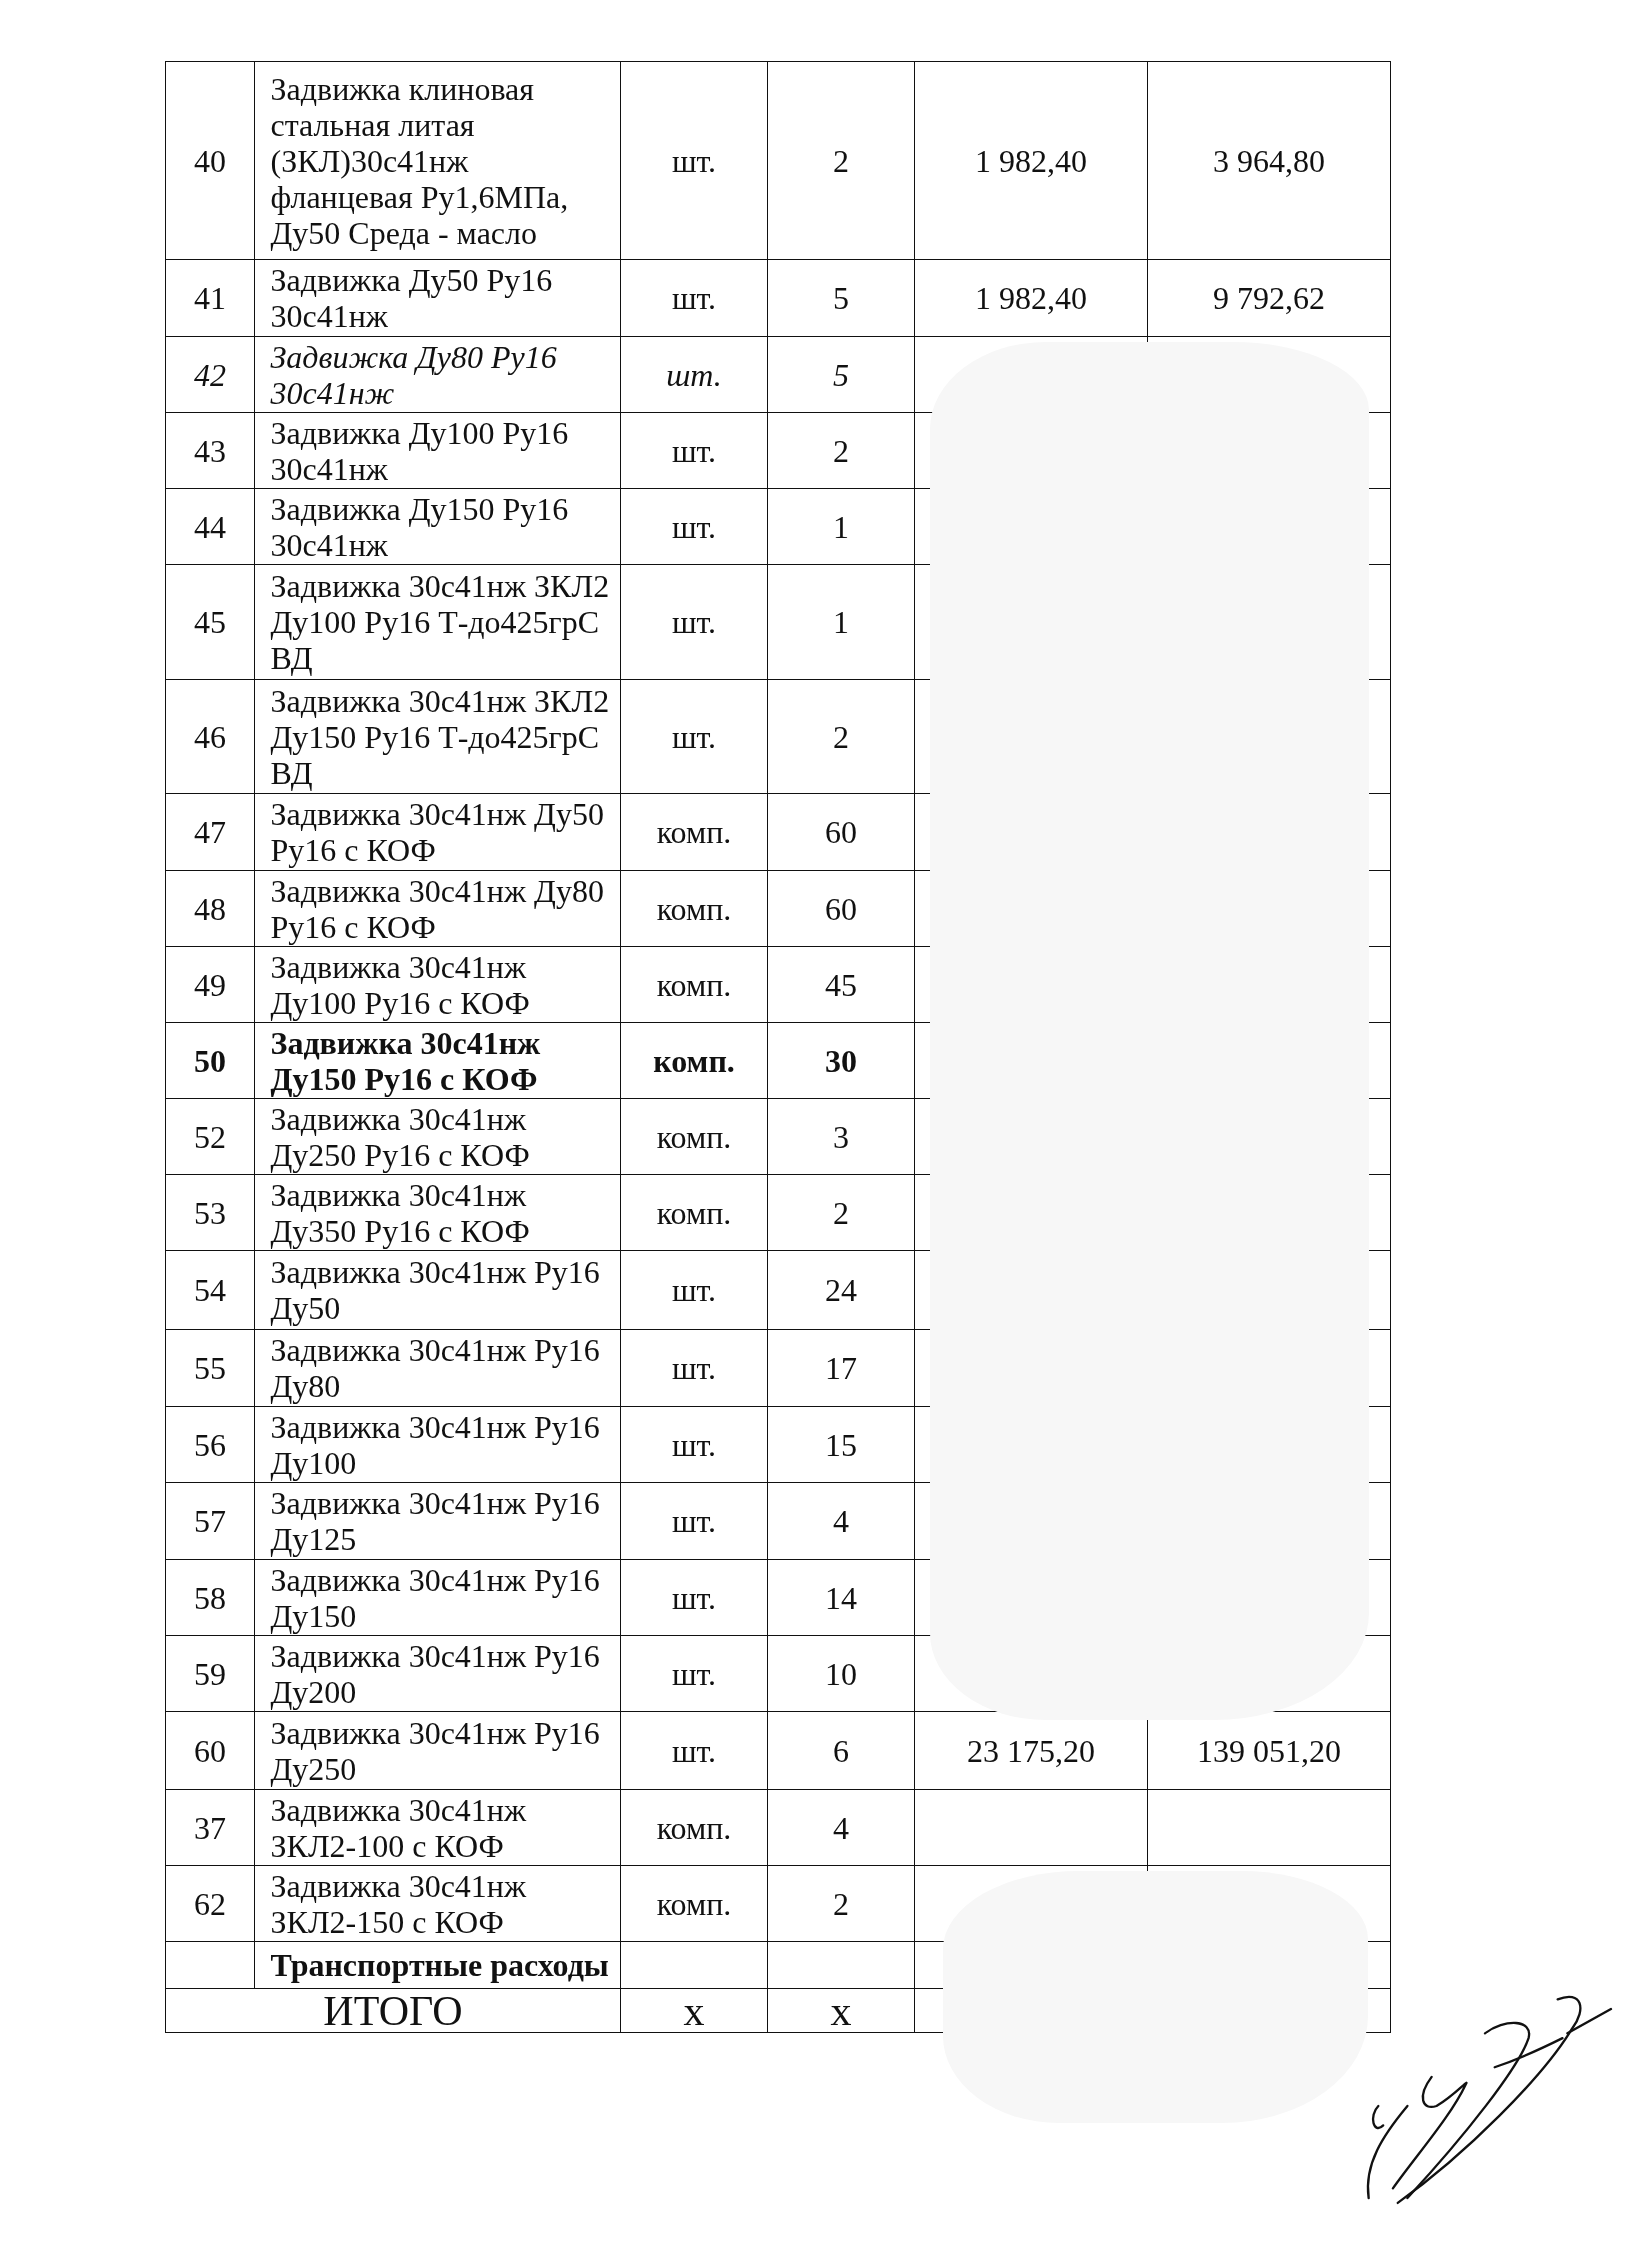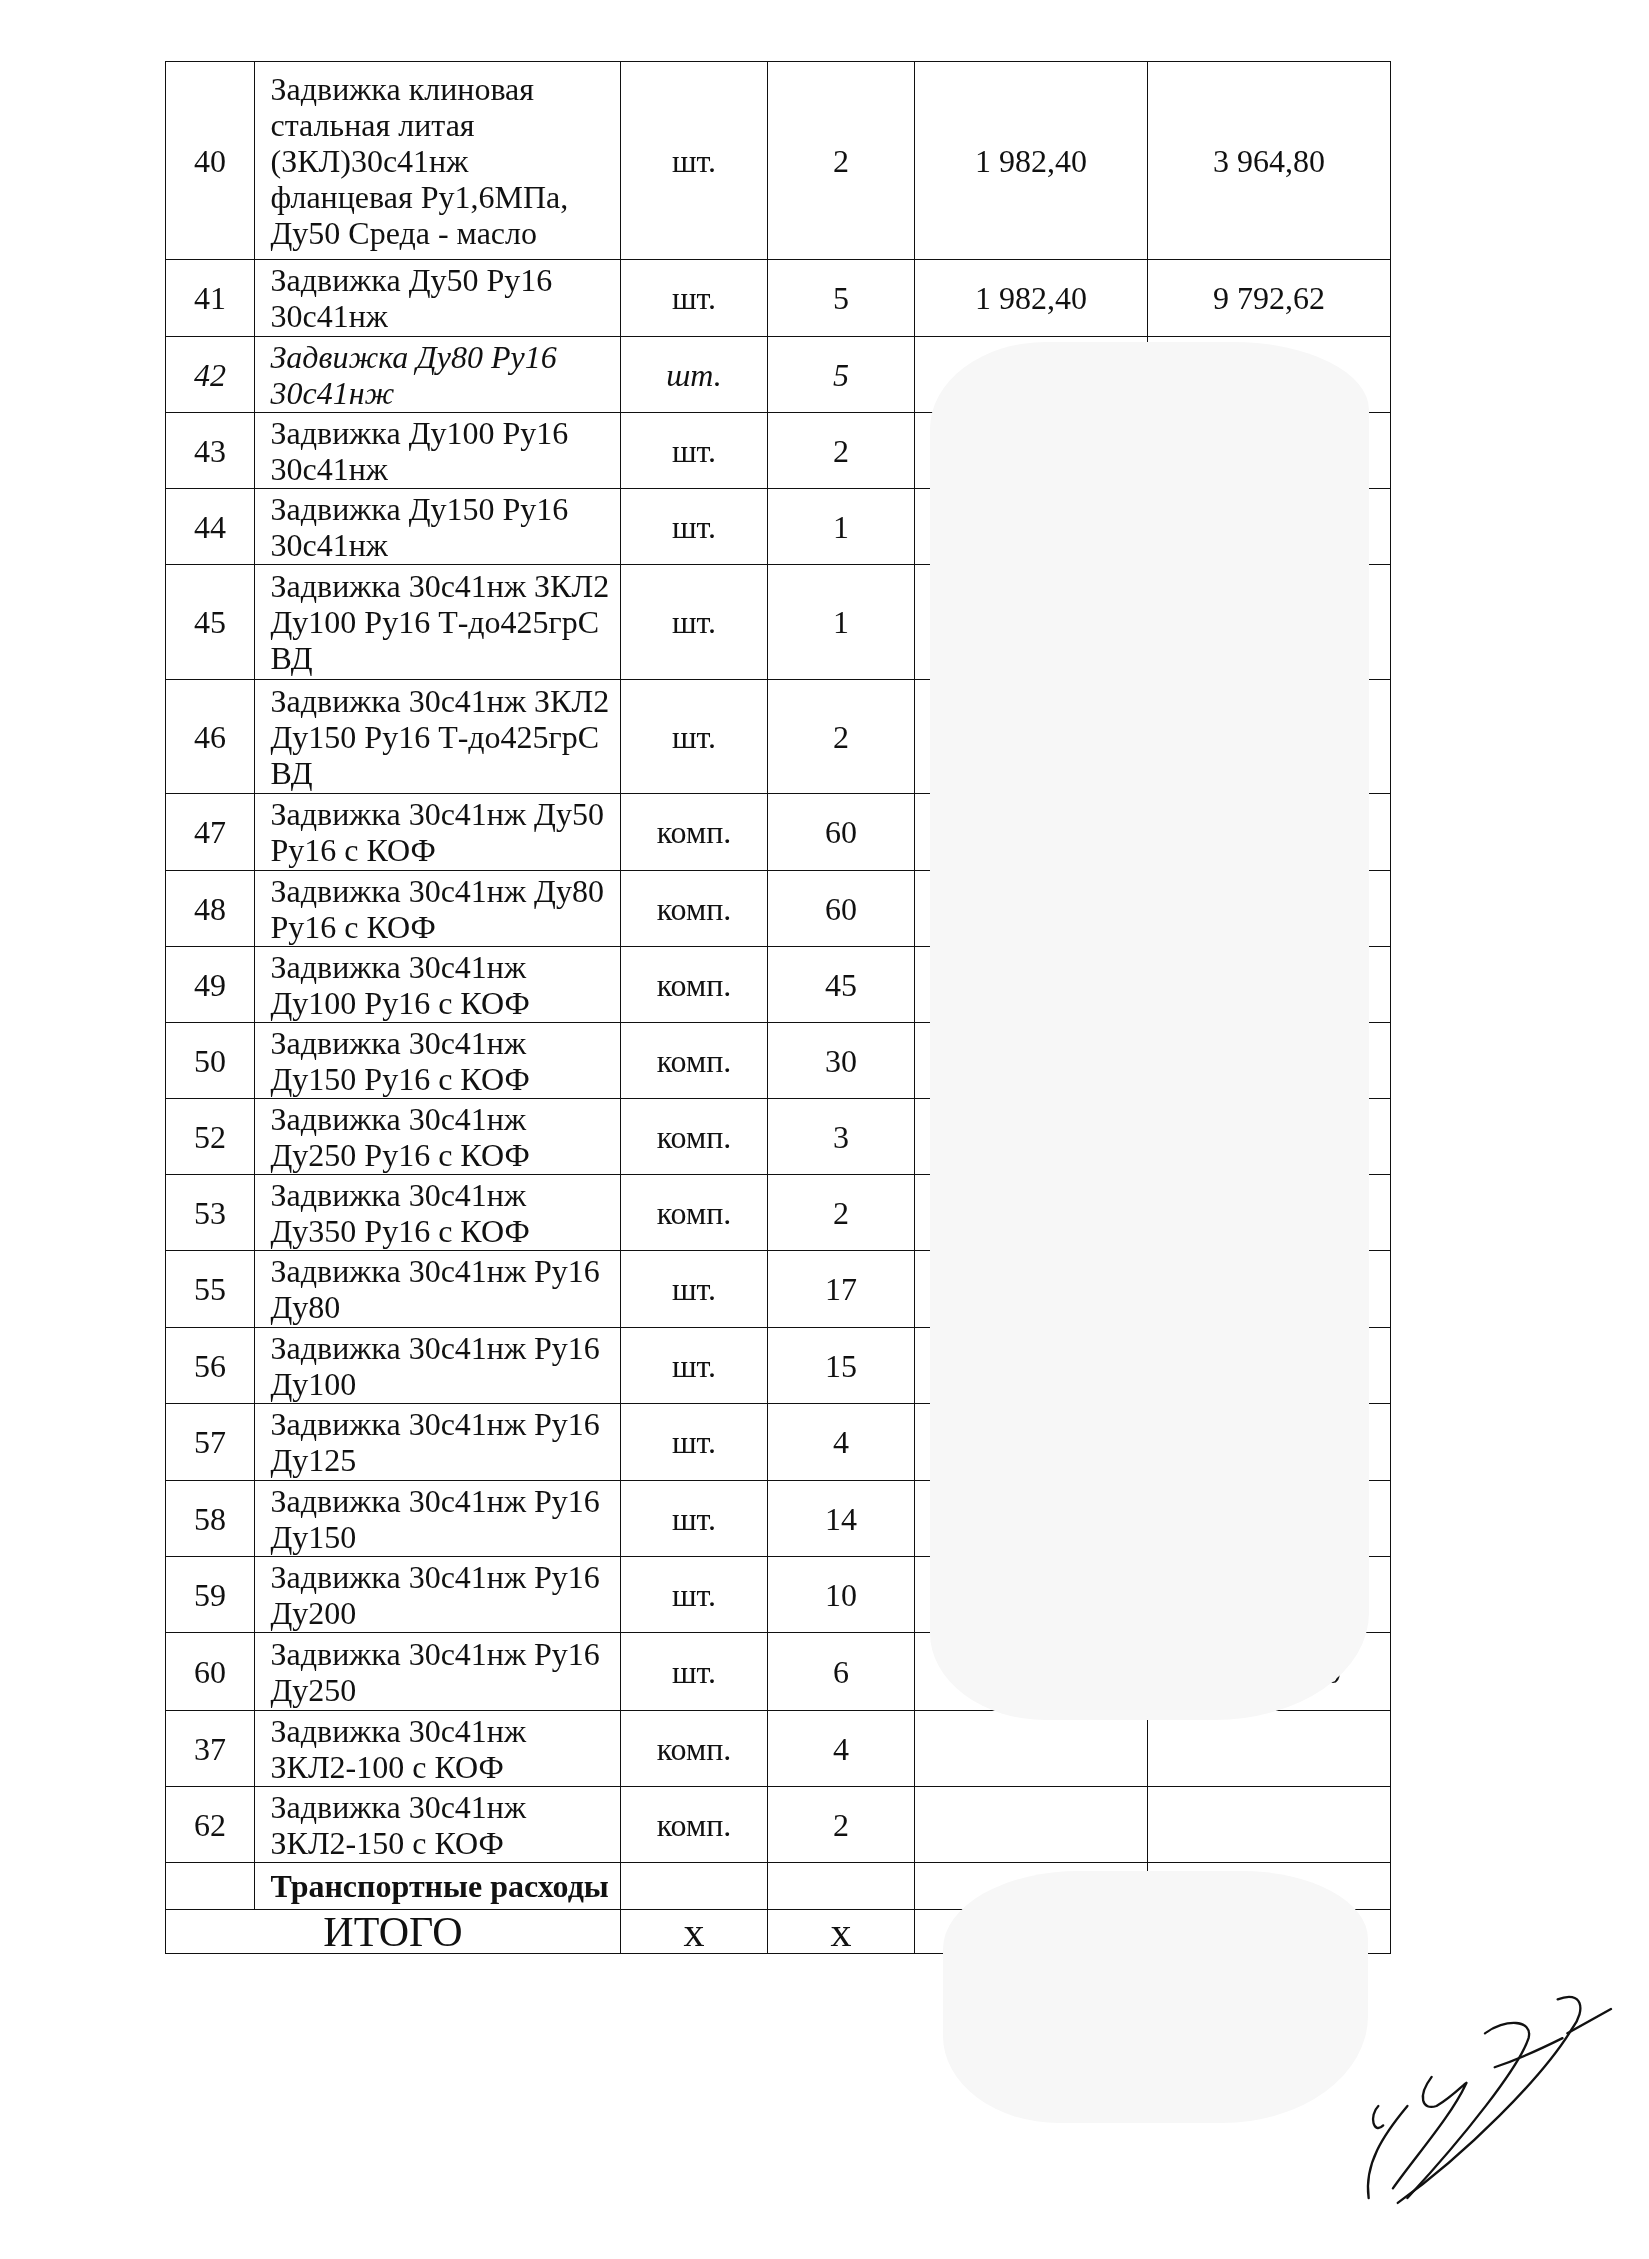--- a/index.html
+++ b/index.html
@@ -105,41 +105,49 @@
           <td class="sum"></td>
         </tr>
         <tr style="height: 76px;">
           <td class="num">49</td>
           <td class="name">Задвижка 30с41нж Ду100 Ру16 с КОФ</td>
           <td class="unit">комп.</td>
           <td class="qty">45</td>
           <td class="price"></td>
           <td class="sum"></td>
         </tr>
-        <tr style="height: 76px;">
+        <tr style="height: 76px; font-weight: bold;">
           <td class="num">50</td>
           <td class="name">Задвижка 30с41нж Ду150 Ру16 с КОФ</td>
           <td class="unit">комп.</td>
           <td class="qty">30</td>
           <td class="price"></td>
           <td class="sum"></td>
         </tr>
         <tr style="height: 76px; margin-top: 19px;">
           <td class="num">52</td>
           <td class="name">Задвижка 30с41нж Ду250 Ру16 с КОФ</td>
           <td class="unit">комп.</td>
           <td class="qty">3</td>
           <td class="price"></td>
           <td class="sum"></td>
         </tr>
         <tr style="height: 76px;">
           <td class="num">53</td>
           <td class="name">Задвижка 30с41нж Ду350 Ру16 с КОФ</td>
           <td class="unit">комп.</td>
           <td class="qty">2</td>
+          <td class="price"></td>
+          <td class="sum"></td>
+        </tr>
+        <tr style="height: 79px;">
+          <td class="num">54</td>
+          <td class="name">Задвижка 30с41нж Ру16 Ду50</td>
+          <td class="unit">шт.</td>
+          <td class="qty">24</td>
           <td class="price"></td>
           <td class="sum"></td>
         </tr>
         <tr style="height: 77px;">
           <td class="num">55</td>
           <td class="name">Задвижка 30с41нж Ру16 Ду80</td>
           <td class="unit">шт.</td>
           <td class="qty">17</td>
           <td class="price"></td>
           <td class="sum"></td>

